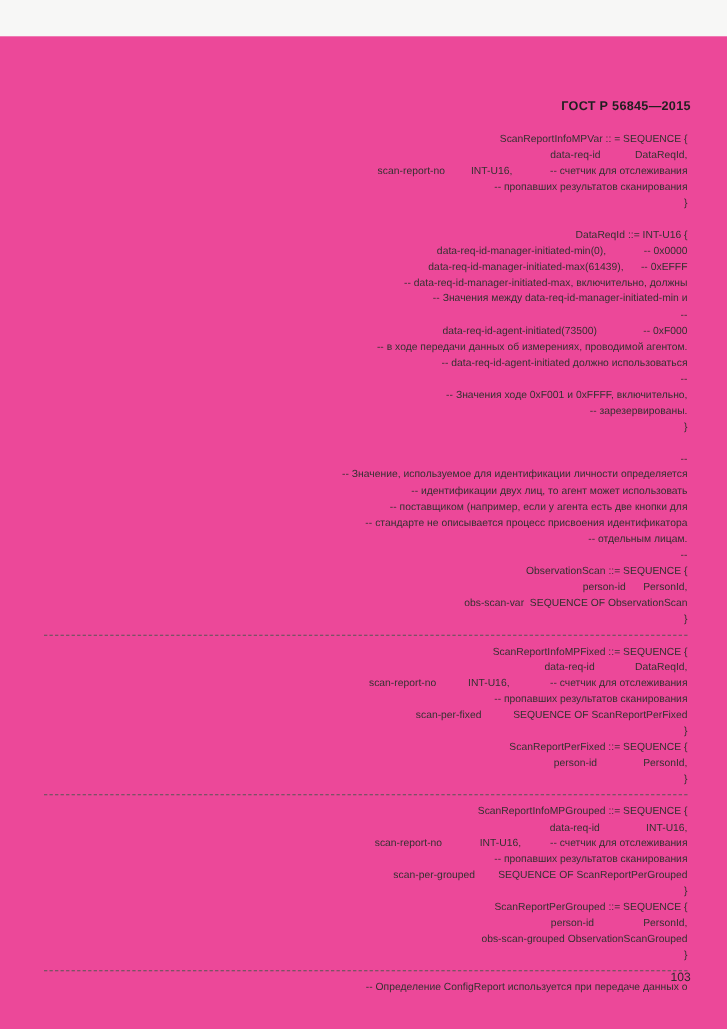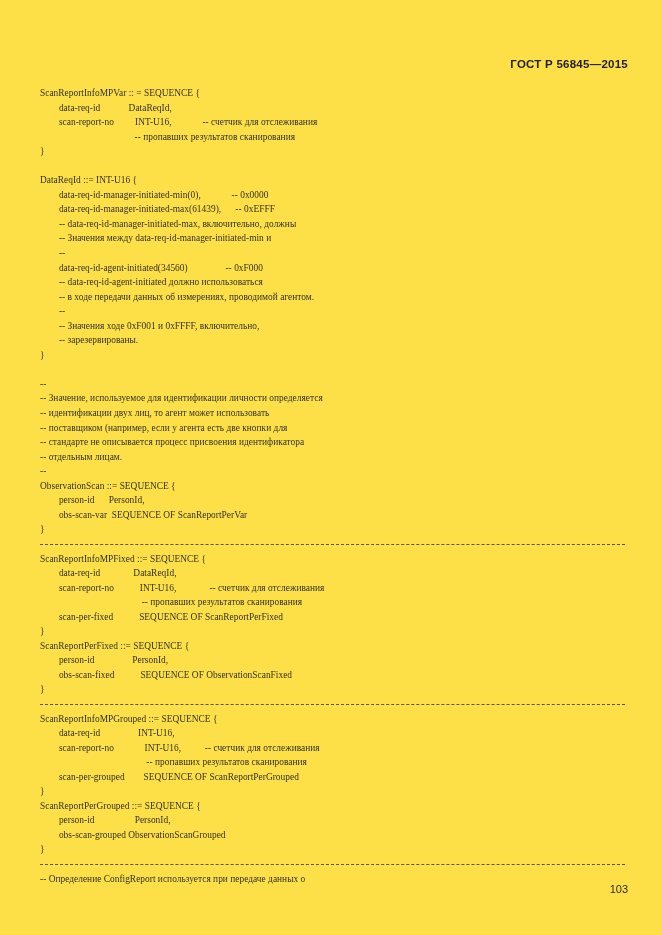--- a/index.html
+++ b/index.html
@@ -12,21 +12,22 @@
     width: 661px;
     height: 935px;
     position: relative;
     font-family: "Liberation Sans", sans-serif;
     color: #2b2b2b;
     overflow: hidden;
   }
   .page {
     position: absolute;
     inset: 0;
-    background: #fde047;
+    background: #ec4899;
+    margin-top: 33px;
   }
 
   
   .doc-header {
     position: absolute;
     top: 58px;
     right: 33px;
     font-size: 11.5px;
     font-weight: 700;
     letter-spacing: 0.25px;
@@ -45,27 +46,28 @@
   }
 
   
   .code-body {
     position: absolute;
     left: 40px;
     top: 86px;
     width: 585px;
   }
   .code-line {
-    font-family: Liberation Serif, serif;
+    font-family: Liberation Sans, sans-serif;
     font-size: 9.4px;
     line-height: 14.55px;
     white-space: pre;
     color: #333130;
     height: 14.55px;
     letter-spacing: 0.02px;
+    text-align: right;
   }
   .code-line.blank {
     color: transparent;
   }
 
   
 
   
   .rule-row {
     height: 14.55px;
@@ -91,51 +93,50 @@
       <div class="code-line">        scan-report-no         INT-U16,             -- счетчик для отслеживания</div>
       <div class="code-line">                                        -- пропавших результатов сканирования</div>
       <div class="code-line">}</div>
       <div class="code-line blank"> </div>
       <div class="code-line">DataReqId ::= INT-U16 {</div>
       <div class="code-line">        data-req-id-manager-initiated-min(0),             -- 0x0000</div>
       <div class="code-line">        data-req-id-manager-initiated-max(61439),      -- 0xEFFF</div>
       <div class="code-line">        -- data-req-id-manager-initiated-max, включительно, должны</div>
       <div class="code-line">        -- Значения между data-req-id-manager-initiated-min и</div>
       <div class="code-line">        --</div>
-      <div class="code-line">        data-req-id-agent-initiated(34560)                -- 0xF000</div>
+      <div class="code-line">        data-req-id-agent-initiated(73500)                -- 0xF000</div>
+      <div class="code-line">        -- в ходе передачи данных об измерениях, проводимой агентом.</div>
       <div class="code-line">        -- data-req-id-agent-initiated должно использоваться</div>
-      <div class="code-line">        -- в ходе передачи данных об измерениях, проводимой агентом.</div>
       <div class="code-line">        --</div>
       <div class="code-line">        -- Значения ходе 0xF001 и 0xFFFF, включительно,</div>
       <div class="code-line">        -- зарезервированы.</div>
       <div class="code-line">}</div>
       <div class="code-line blank"> </div>
       <div class="code-line">--</div>
       <div class="code-line">-- Значение, используемое для идентификации личности определяется</div>
       <div class="code-line">-- идентификации двух лиц, то агент может использовать</div>
       <div class="code-line">-- поставщиком (например, если у агента есть две кнопки для</div>
       <div class="code-line">-- стандарте не описывается процесс присвоения идентификатора</div>
       <div class="code-line">-- отдельным лицам.</div>
       <div class="code-line">--</div>
       <div class="code-line">ObservationScan ::= SEQUENCE {</div>
       <div class="code-line">        person-id      PersonId,</div>
-      <div class="code-line">        obs-scan-var  SEQUENCE OF ScanReportPerVar</div>
+      <div class="code-line">        obs-scan-var  SEQUENCE OF ObservationScan</div>
       <div class="code-line">}</div>
       <div class="rule-row">
         <div class="rule"></div>
       </div>
       <div class="code-line">ScanReportInfoMPFixed ::= SEQUENCE {</div>
       <div class="code-line">        data-req-id              DataReqId,</div>
       <div class="code-line">        scan-report-no           INT-U16,              -- счетчик для отслеживания</div>
       <div class="code-line">                                           -- пропавших результатов сканирования</div>
       <div class="code-line">        scan-per-fixed           SEQUENCE OF ScanReportPerFixed</div>
       <div class="code-line">}</div>
       <div class="code-line">ScanReportPerFixed ::= SEQUENCE {</div>
       <div class="code-line">        person-id                PersonId,</div>
-      <div class="code-line">        obs-scan-fixed           SEQUENCE OF ObservationScanFixed</div>
       <div class="code-line">}</div>
       <div class="rule-row">
         <div class="rule"></div>
       </div>
       <div class="code-line">ScanReportInfoMPGrouped ::= SEQUENCE {</div>
       <div class="code-line">        data-req-id                INT-U16,</div>
       <div class="code-line">        scan-report-no             INT-U16,          -- счетчик для отслеживания</div>
       <div class="code-line">                                             -- пропавших результатов сканирования</div>
       <div class="code-line">        scan-per-grouped        SEQUENCE OF ScanReportPerGrouped</div>
       <div class="code-line">}</div>

